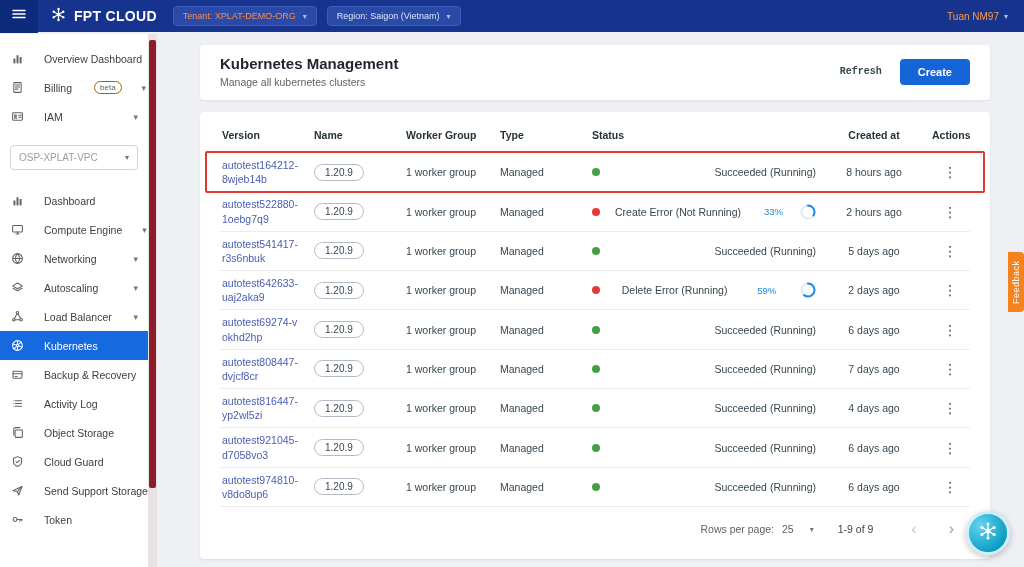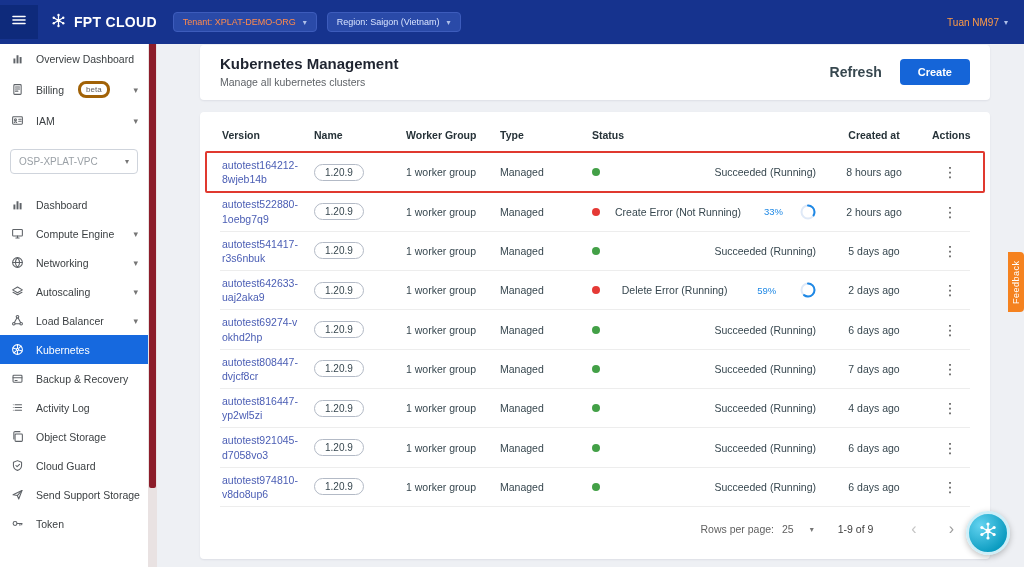--- a/index.html
+++ b/index.html
@@ -1,52 +1,52 @@
 <!DOCTYPE html>
 <html><head>
 <meta charset="utf-8">
 <style>
   * { box-sizing: border-box; margin: 0; padding: 0; }
   html,body { width:1024px; height:567px; overflow:hidden; }
   body { font-family:"Liberation Sans", sans-serif; background:#eef0f4; position:relative; }
 
   
-  .topbar { position:absolute; top:0; left:0; right:0; height:44px; background:#16338e; display:flex; align-items:center; z-index:20;justify-content:space-between; }
+  .topbar { position:absolute; top:0; left:0; right:0; height:32px; background:#16338e; display:flex; align-items:center; z-index:20;justify-content:space-between; }
   .burger { width:38px; height:34px; background:#0e2a7b; display:flex; align-items:center; justify-content:center; cursor:pointer; flex:0 0 auto; }
   .logo { display:flex; align-items:center; gap:7px; color:#fff; font-weight:bold; font-size:14px; letter-spacing:.3px; padding:0 16px 0 12px; }
   .tb-pill { background:#2a4aa8; border:1px solid #3d5cbc; border-radius:4px; font-size:9px; padding:4px 9px; margin-right:10px; display:flex; align-items:center; gap:7px; cursor:pointer; }
   .tb-pill.tenant { color:#ff8a4c; }
   .tb-pill.region { color:#d9e4ff; }
   .tb-chev { font-size:8px; color:#aebfe8; }
   .tb-user { margin-left:auto; color:#ff9b45; font-size:10px; padding-right:16px; display:flex; align-items:center; gap:5px; cursor:pointer; }
 
   
   .sidebar { position:absolute; top:34px; left:0; bottom:0; width:148px; background:#fff; z-index:10; overflow:hidden; }
-  .side-item { display:flex; align-items:center; gap:12px; padding:8px 10px; font-size:10.5px; color:#3c4043; cursor:pointer; }
+  .side-item { display:flex; align-items:center; gap:20px; padding:8px 10px; font-size:10.5px; color:#3c4043; cursor:pointer; }
   .side-item .s-icon { width:14px; display:flex; align-items:center; justify-content:center; flex:0 0 auto; }
   .side-item .s-label { white-space:nowrap; }
   .side-item.active { background:#1669df; color:#fff; }
   .side-item.active svg * { stroke:#fff !important; }
-  .beta { border:3px solid #a16207; border-radius:8px; font-size:8px; padding:1px 5px; color:#616161; margin-left:2px; }
+  .beta { border:1px solid #a16207; border-radius:8px; font-size:8px; padding:1px 5px; color:#616161; margin-left:2px; }
   .s-chev { margin-left:auto; color:#757575; font-size:9px; }
   .vpc-select { margin:14px 10px 16px 10px; border:1px solid #cfd4dc; border-radius:4px; padding:6px 8px; font-size:10px; color:#9aa0a6; display:flex; align-items:center; justify-content:space-between; cursor:pointer; background:#fff; }
   .sidebar-top { padding-top:10px; }
 
   
   .sb-scrollbar { position:absolute; top:34px; left:148px; bottom:0; width:9px; background:#e9e2e2; z-index:11; }
   .sb-scrollbar .thumb { position:absolute; top:6px; left:1px; right:1px; height:84%; background:#8c1d2a; border-radius:2px; }
 
   
   .main { position:absolute; top:34px; left:157px; right:0; bottom:0; padding:11px 34px 0 43px; overflow:hidden; }
   .card { background:#fff; border-radius:4px; box-shadow:0 1px 2px rgba(20,30,60,.08); }
   .head-card { display:flex; align-items:center; justify-content:space-between; padding:10px 20px 12px 20px; }
   .page-title { font-size:15px; font-weight:bold; color:#1f2430; }
   .page-subtitle { font-size:10.5px; color:#5f6368; margin-top:4px; }
   .head-actions { display:flex; align-items:center; gap:14px; }
-  .btn-refresh { background:none; border:none; font-family:Liberation Sans, sans-serif; font-size:14px; font-weight:bold; color:#37474f; cursor:pointer; padding:6px 4px; }
+  .btn-refresh { background:none; border:none; font-family:Liberation Mono, monospace; font-size:10px; font-weight:bold; color:#37474f; cursor:pointer; padding:6px 4px; }
   .btn-create { background:#1565d8; border:none; font-family:inherit; font-size:11px; font-weight:bold; color:#fff; border-radius:4px; padding:7px 18px; cursor:pointer; }
 
   .table-card { margin-top:12px; padding:4px 20px 6px 20px; }
   .thead, .trow { display:grid; grid-template-columns:92px 92px 94px 92px 228px 112px 40px; align-items:center; }
   .thead { border-bottom:1px solid #e0e0e0; }
   .th { font-size:10.5px; font-weight:bold; color:#263238; padding:13px 2px 11px 2px; }
   .th.c5, .td.c5 { text-align:center; }
   .th.c6, .td.c6 { text-align:center; }
   .trow { border-bottom:1px solid #ededed; min-height:35px; position:relative; }
   .td { font-size:10.5px; color:#37474f; padding:5px 2px; }

